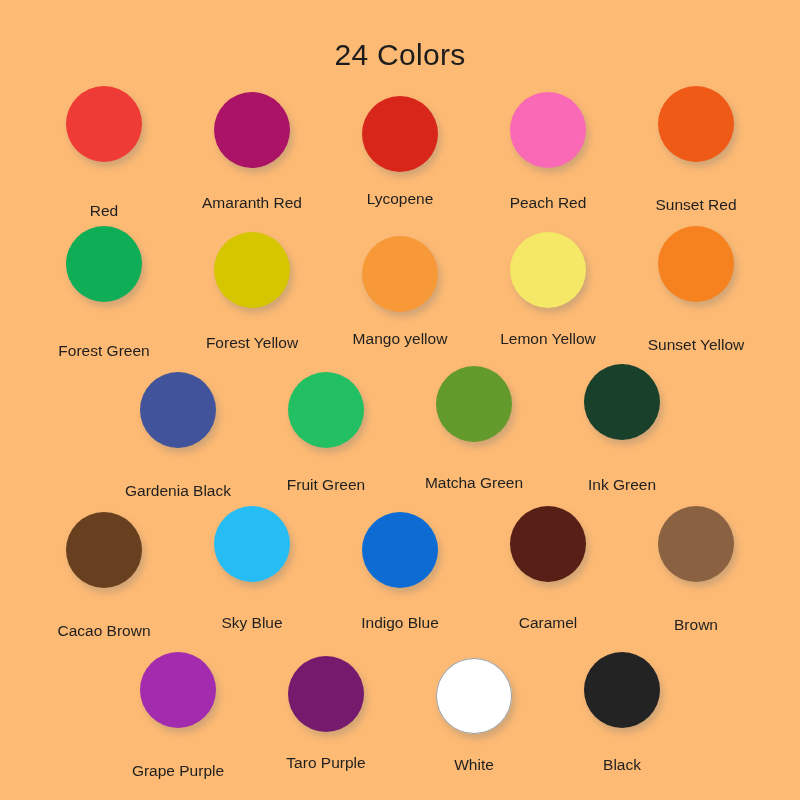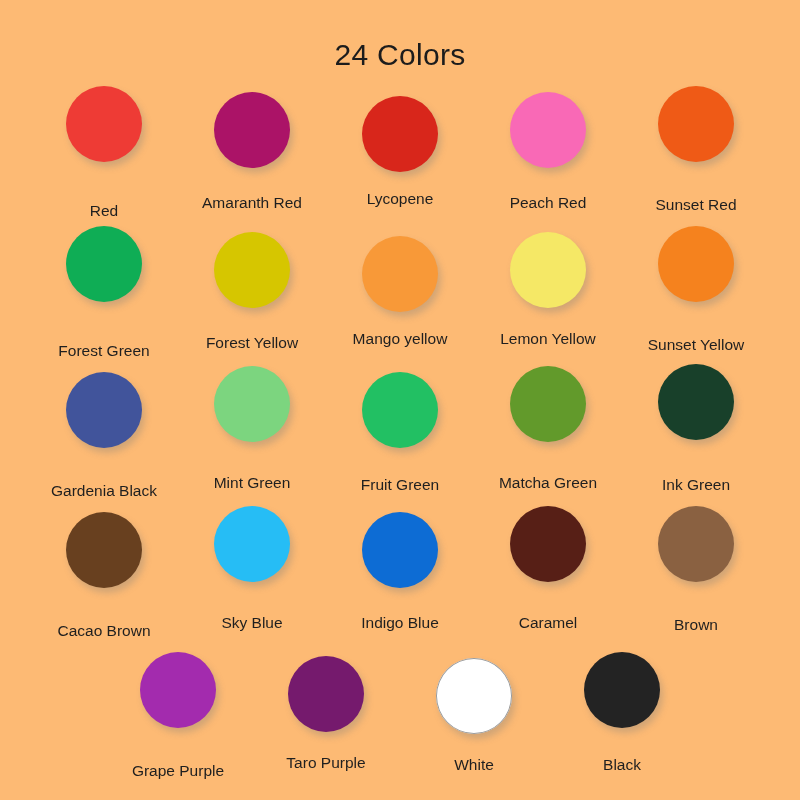--- a/index.html
+++ b/index.html
@@ -172,26 +172,20 @@
       </div>
     </div>
 
     <div class="row">
       <div class="cell nudge-dn-4 lbl-dn-10">
         <div class="swatch-wrap">
           <div class="swatch" style="background-color: rgb(65, 84, 155);"></div>
         </div>
         <div class="label">Gardenia Black</div>
       </div>
-      <div class="cell nudge-up-2 lbl-dn-2">
-        <div class="swatch-wrap">
-          <div class="swatch" style="background-color: rgb(124, 213, 127);"></div>
-        </div>
-        <div class="label">Mint Green</div>
-      </div>
       <div class="cell nudge-dn-4 lbl-dn-4">
         <div class="swatch-wrap">
           <div class="swatch" style="background-color: rgb(34, 192, 99);"></div>
         </div>
         <div class="label">Fruit Green</div>
       </div>
       <div class="cell nudge-up-2 lbl-dn-2">
         <div class="swatch-wrap">
           <div class="swatch" style="background-color: rgb(98, 154, 43);"></div>
         </div>

